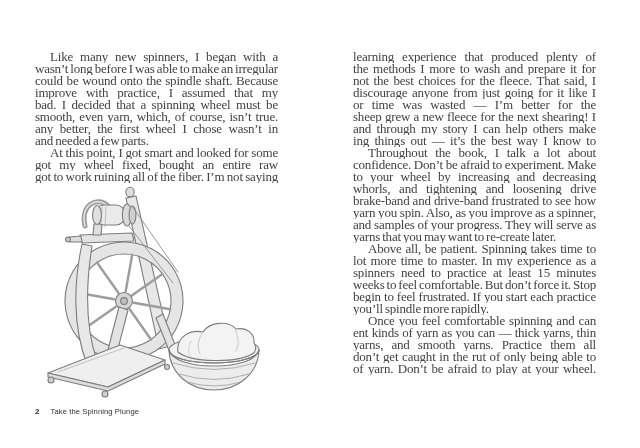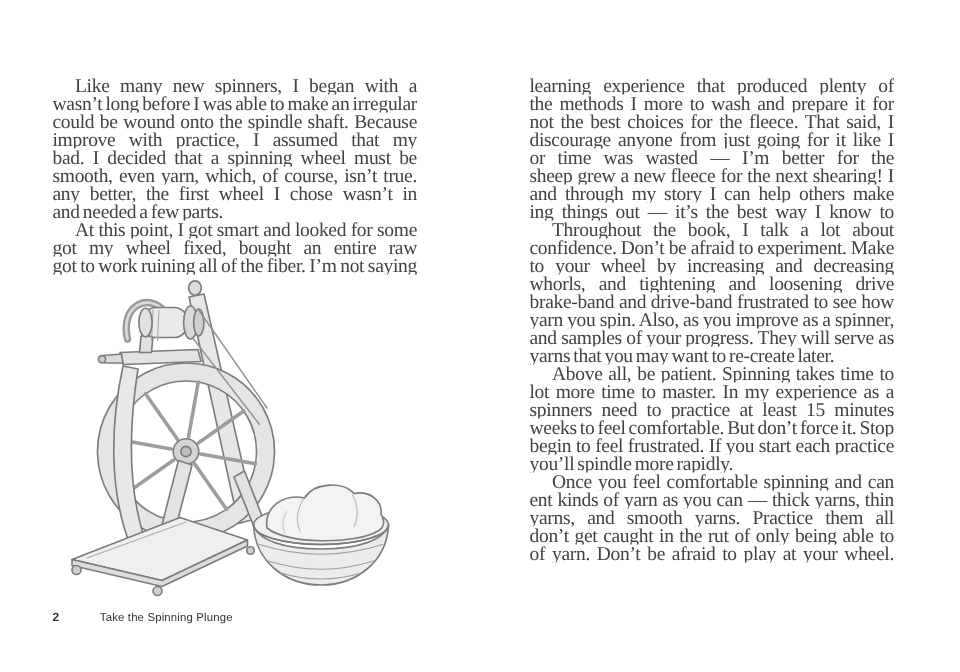--- a/index.html
+++ b/index.html
@@ -21,21 +21,21 @@
   .tline.ind  { text-indent:15px; }
   .tline.pend { text-align-last:left; }
   .footer {
     position:absolute; top:407px;
     font-family:"Liberation Sans", sans-serif;
     font-size:7.6px; color:#303030; letter-spacing:0.1px;
     white-space:nowrap;
   }
   #footer-left  { left:35px; }
   .pagenum { font-weight:bold; font-size:8px; }
-  #footer-left  .runtitle { margin-left:27px; }
+  #footer-left  .runtitle { margin-left:11px; }
   .illustration { position:absolute; left:42px; top:186px; width:225px; height:215px; }
 </style>
 </head>
 <body>
 
 <div class="page">
   <div class="page-text" id="left-text">
       <div class="tline ind">Like many new spinners, I began with a spindle, and it</div>
       <div class="tline">wasn’t long before I was able to make an irregular yarn that</div>
       <div class="tline">could be wound onto the spindle shaft. Because my yarn didn’t</div>

